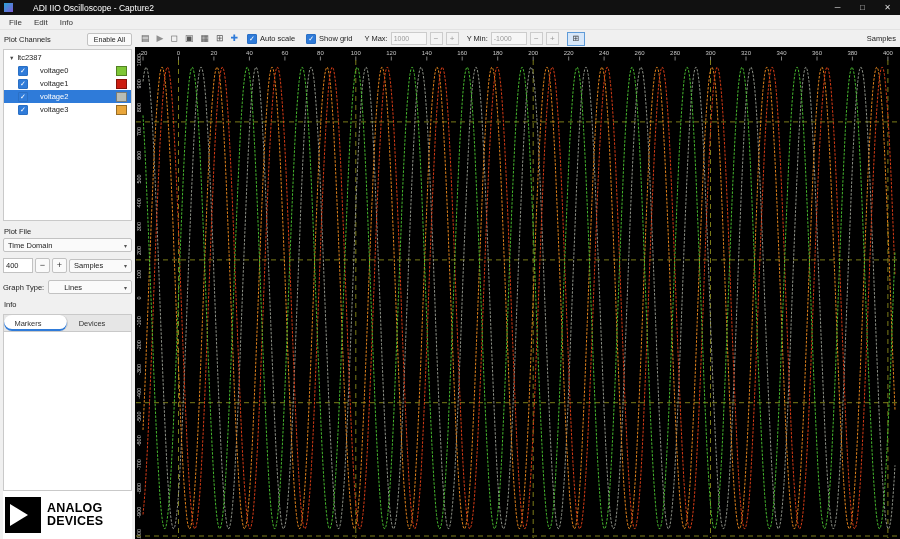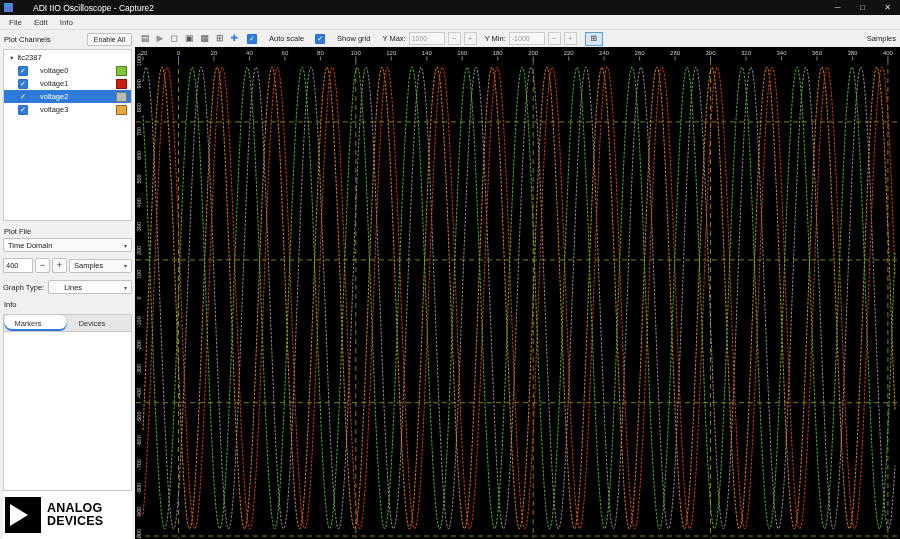--- a/index.html
+++ b/index.html
@@ -50,21 +50,21 @@
   .logo-mark{width:36px;height:36px;background:#000;display:flex;align-items:center;flex:none;}
   .tri{width:0;height:0;border-top:11px solid transparent;border-bottom:11px solid transparent;border-left:18px solid #fff;margin-left:5px;}
   .logo-text{font-weight:bold;font-size:12.5px;letter-spacing:.2px;color:#000;line-height:1.05;}
 
   
   .main{flex:1;display:flex;flex-direction:column;min-width:0;}
   .toolbar{height:17px;flex:none;display:flex;align-items:center;gap:3px;padding:0 4px;background:#f0f0f0;font-size:7.5px;}
   .tb-icon{font-size:9px;color:#555;padding:0 2px;line-height:1;}
   .tb-icon.play{color:#8f8f8f;}
   .tb-icon.pan{color:#2f7bd9;}
-  .tb-check{display:flex;align-items:center;gap:12px;color:#222;margin:0 4px;}
+  .tb-check{display:flex;align-items:center;gap:3px;color:#222;margin:0 4px;}
   .tb-label{color:#222;margin-left:5px;}
   .tb-input{width:30px;height:11px;border:1px solid #ccc;background:#f6f6f6;color:#999;font-size:7px;padding:0 2px;font-family:inherit;}
   .tb-step{width:13px;height:13px;font-size:8px;line-height:1;background:#f3f3f3;border:1px solid #ccc;color:#999;padding:0;}
   .tb-newplot{width:18px;height:14px;border:1px solid #5f9bd8;background:#d7e7f9;font-size:8px;color:#333;padding:0;margin-left:5px;line-height:1;}
   .spacer{flex:1;}
   .plot{flex:1;background:#000;position:relative;min-height:0;}
   .plot svg{display:block;position:absolute;left:0;top:0;}
 </style>
 </head>
 <body>

